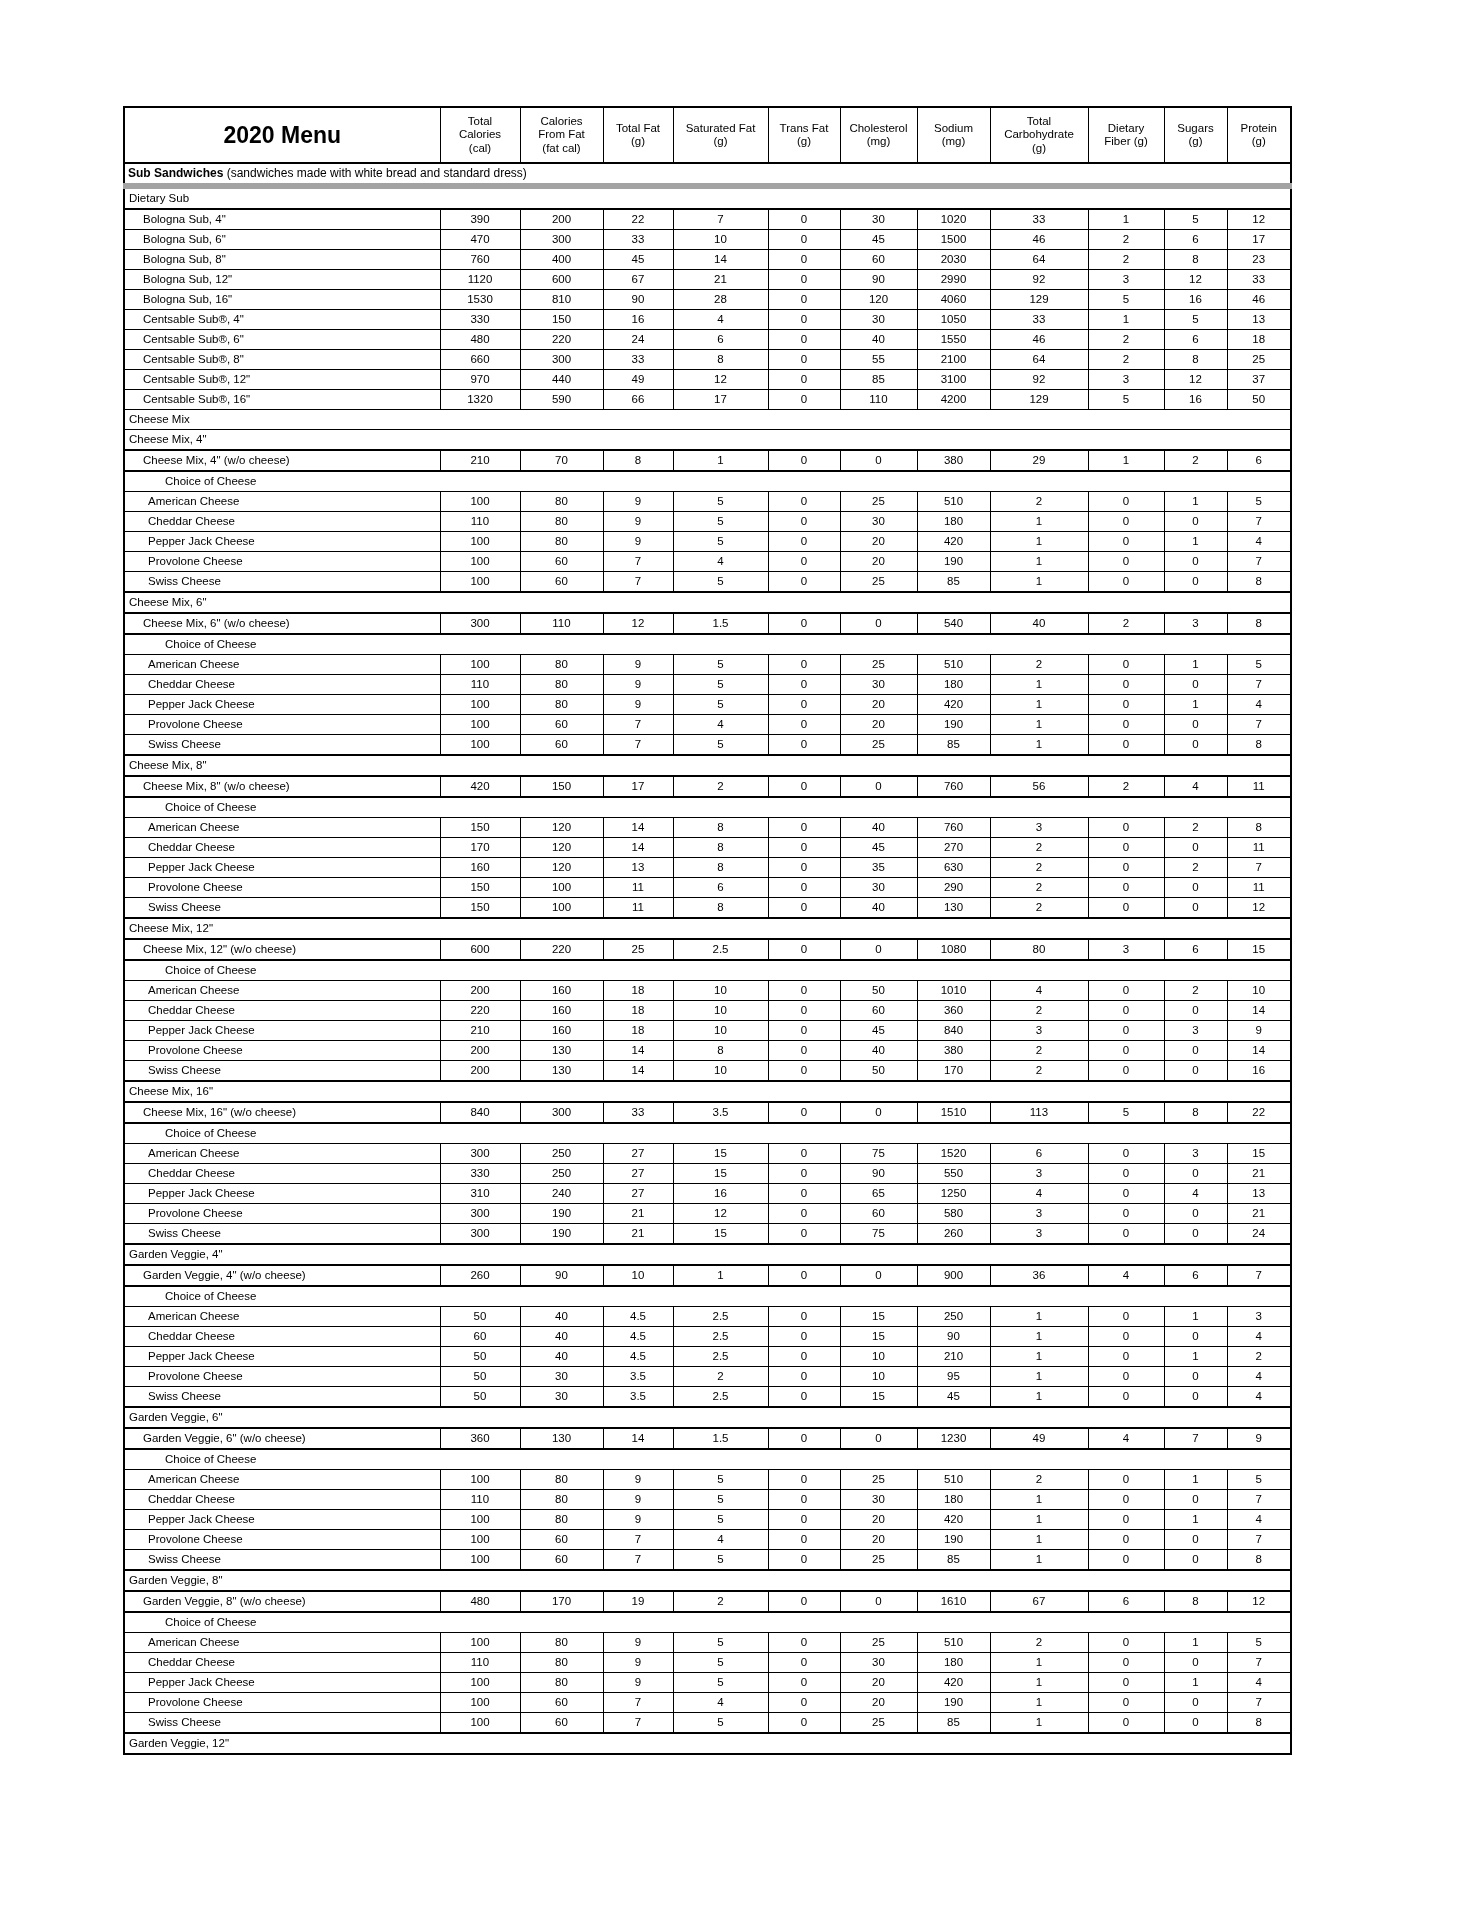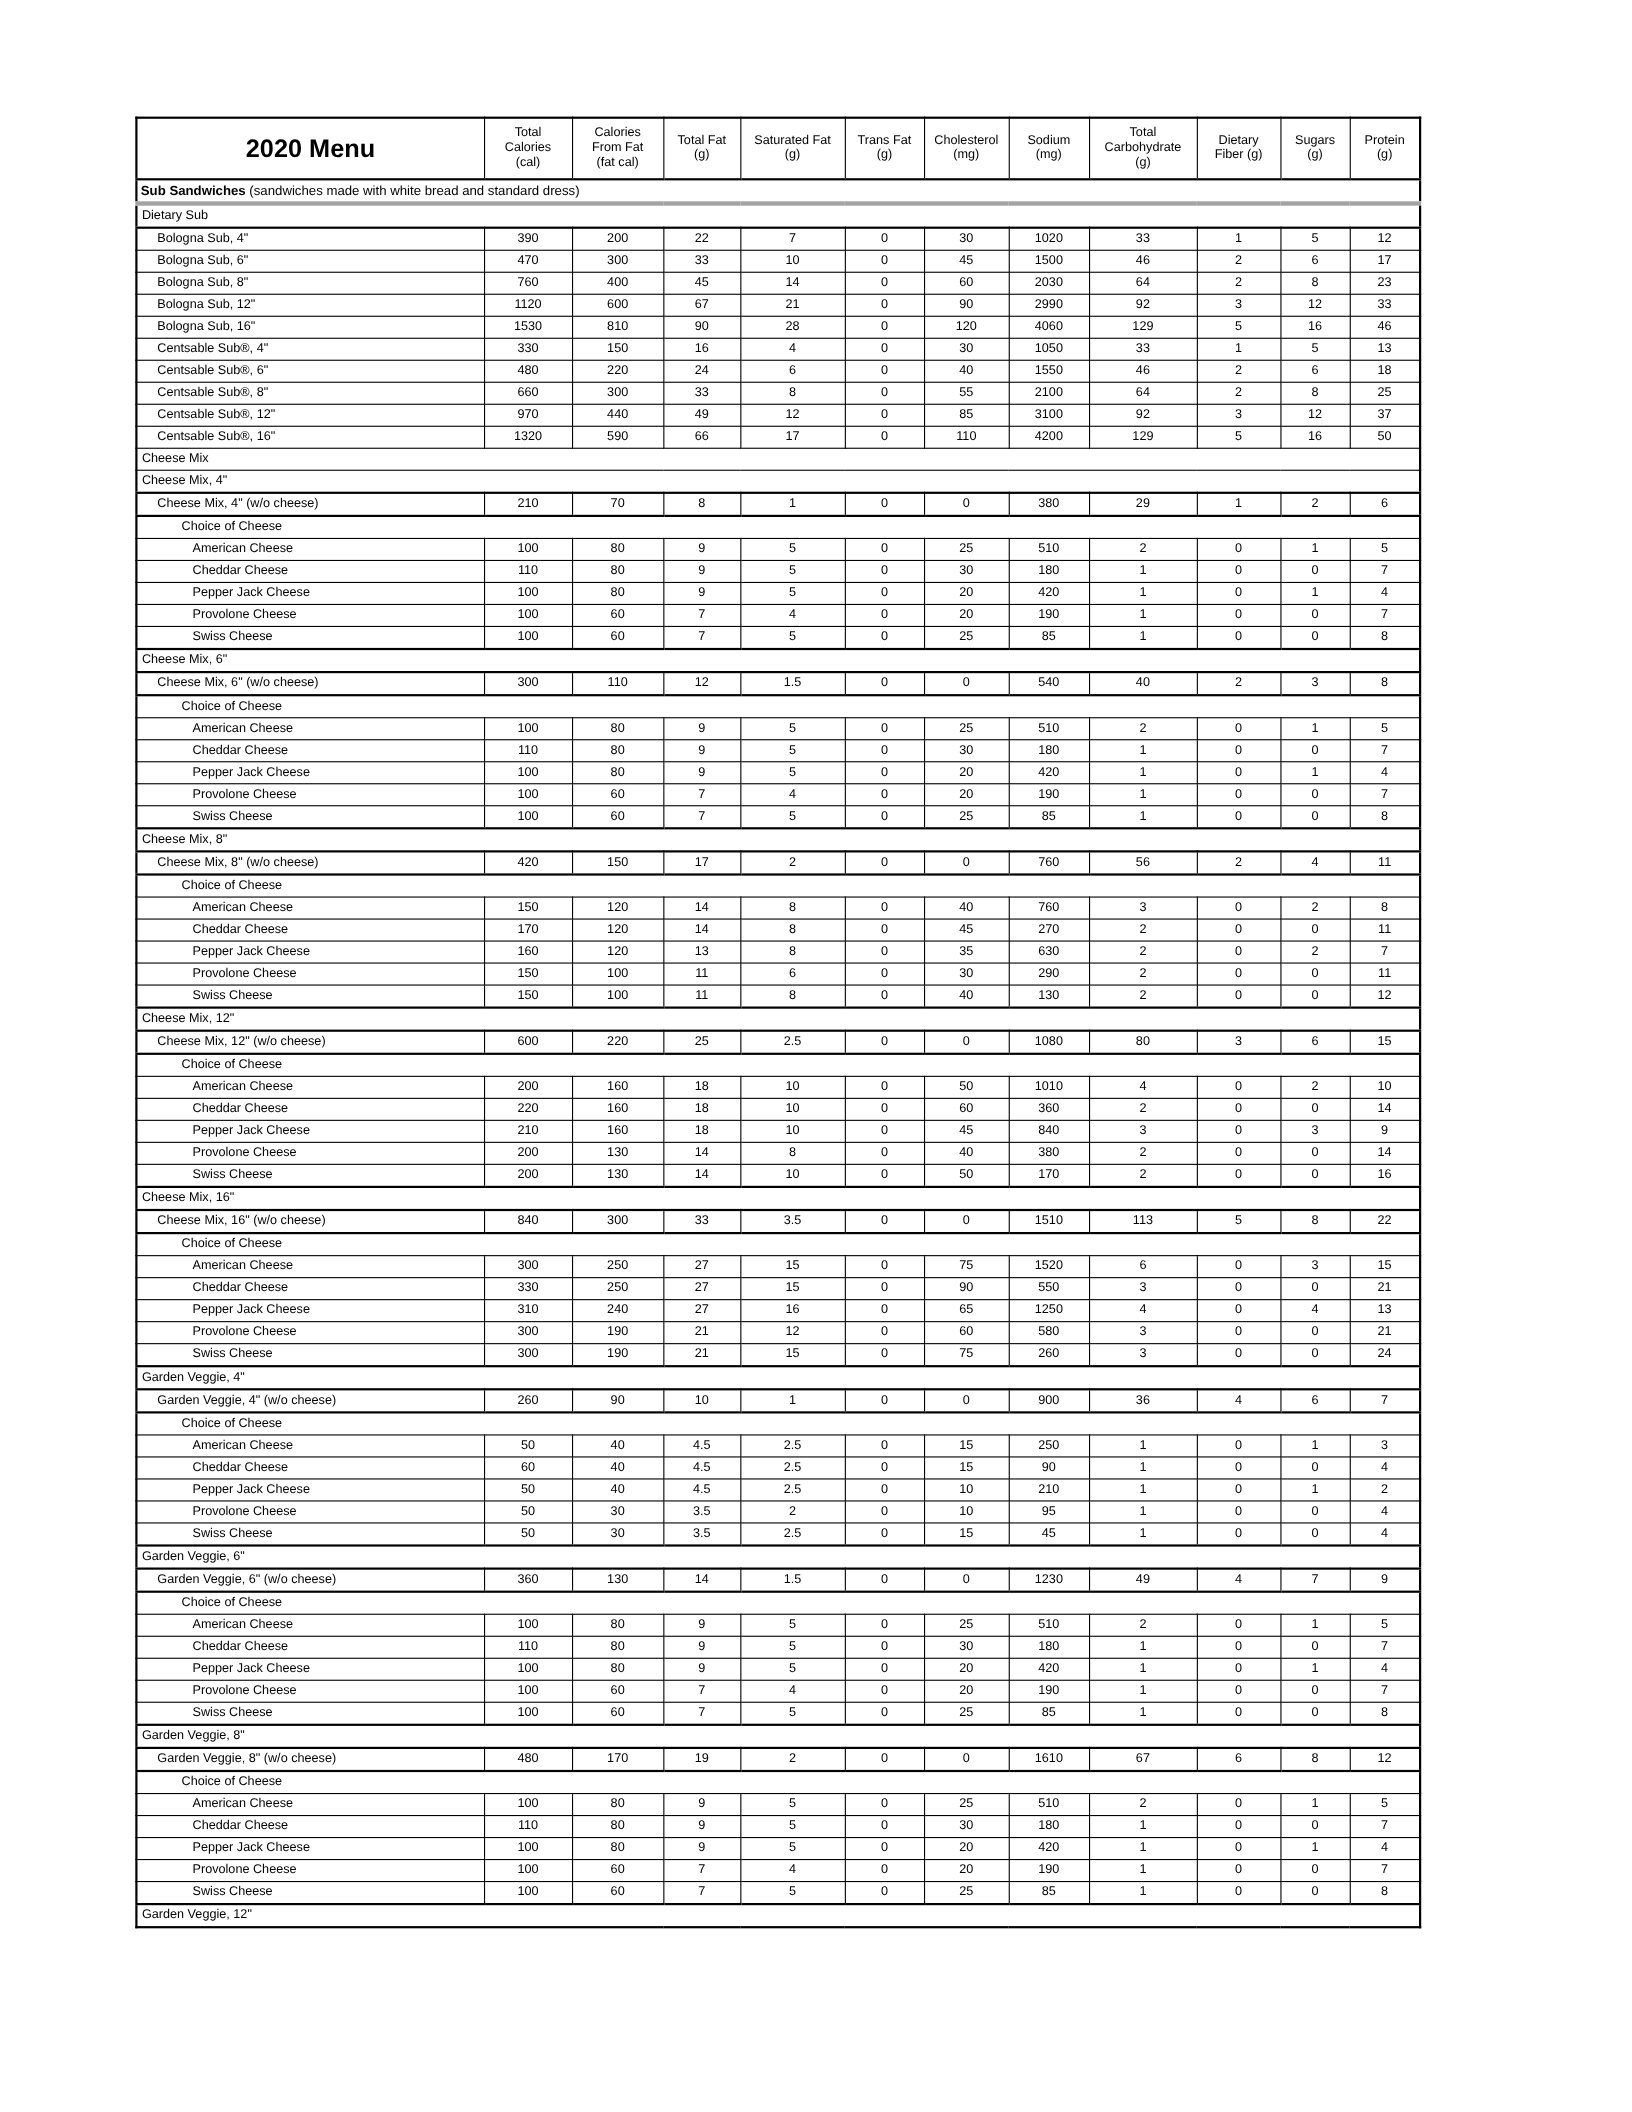--- a/index.html
+++ b/index.html
@@ -14,28 +14,28 @@
   }
   .menu-table th, .menu-table td {
     border:1px solid #000; font-size:11.5px; line-height:1.15;
     padding:0 3px; height:19px; overflow:hidden; white-space:nowrap;
   }
   .menu-table thead th {
     font-weight:normal; text-align:center; vertical-align:middle;
     white-space:pre-line; height:54px; border-bottom:2px solid #000;
   }
   .menu-table thead th.title { font-weight:bold; font-size:23px; white-space:nowrap; }
-  tr.section td { border-top:2px solid #000; border-bottom:4px solid #a3a3a3; font-size:12px; padding-left:3px; }
+  tr.section td { border-top:2px solid #000; border-bottom:6px solid #a3a3a3; font-size:12px; padding-left:3px; }
   tr.section b { font-weight:bold; }
   tr.group td, tr.choice td { text-align:left; }
   tr.hb td { border-bottom:2px solid #000; }
   td.ind0 { padding-left:4px; }
   td.ind1 { padding-left:18px; }
   td.ind2 { padding-left:40px; }
-  td.ind3 { padding-left:50px; }
+  td.ind3 { padding-left:23px; }
   td.name { text-align:left; }
   td.val  { text-align:center; }
 </style>
 </head>
 <body>
 
 <table class="menu-table">
   <colgroup>
       <col style="width: 316px;">
       <col style="width: 80px;">

